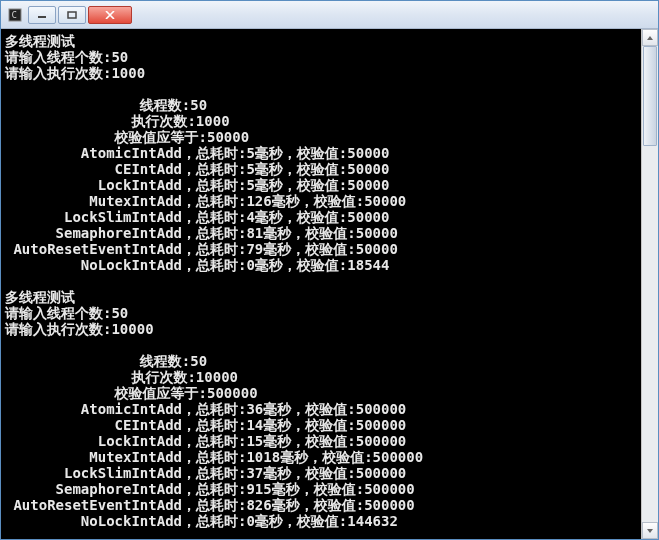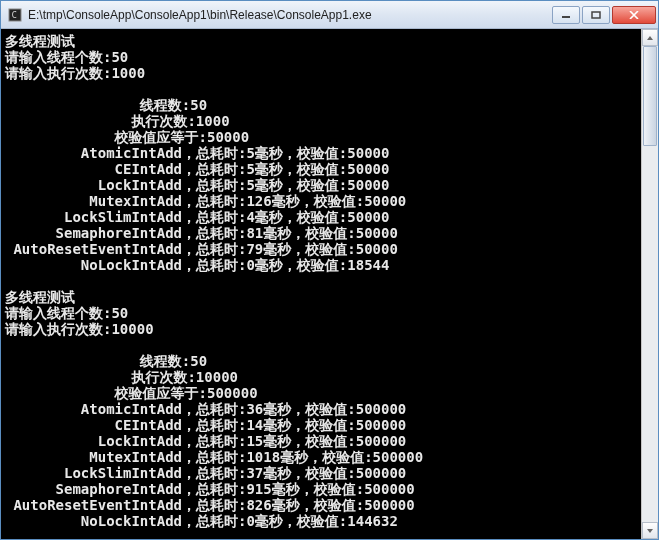--- a/index.html
+++ b/index.html
@@ -108,21 +108,20 @@
 <body>
 
 <div class="window">
   <div class="titlebar">
     <span class="title-icon">
       <svg width="14" height="14" viewBox="0 0 14 14">
         <rect x="1" y="1" width="12" height="12" fill="#222" stroke="#888"></rect>
         <text x="3.5" y="10" font-size="9" fill="#ccc" font-family="monospace">C</text>
       </svg>
     </span>
-    <span class="title-text">E:\tmp\ConsoleApp\ConsoleApp1\bin\Release\ConsoleApp1.exe</span>
     <div class="win-controls">
       <div class="win-btn">
         <svg width="10" height="8">
             <rect x="1" y="5" width="8" height="2" fill="#444"></rect>
           </svg>
       </div>
       <div class="win-btn">
         <svg width="10" height="8">
             <rect x="1" y="1" width="8" height="6" fill="none" stroke="#444" stroke-width="1.5"></rect>
           </svg>

